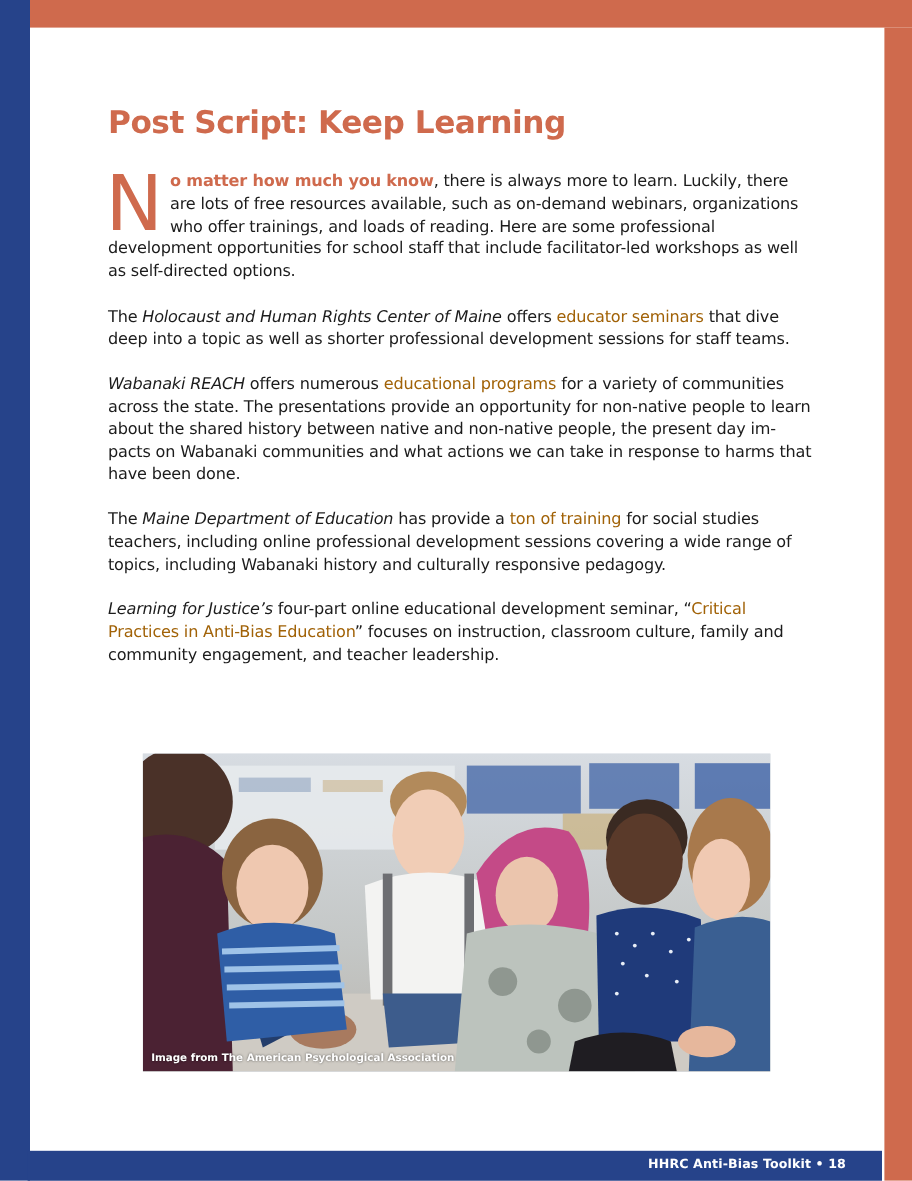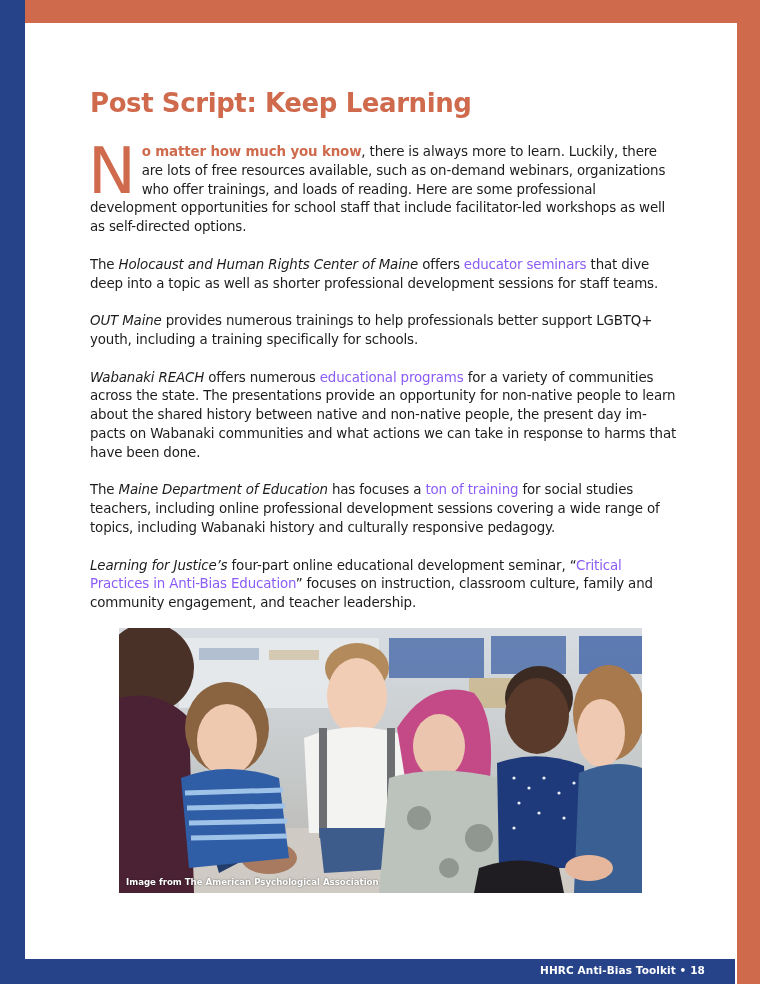--- a/index.html
+++ b/index.html
@@ -11,21 +11,21 @@
   .bar-right { position: absolute; left: 737px; top: 23px; width: 23px; height: 961px; background: #cf6a4d; }
   .bar-bottom { position: absolute; left: 23px; top: 959px; width: 712px; height: 41px; background: #26438a; }
   .footer-text { position: absolute; right: 30px; top: 5px; color: #ffffff; font-family: "DejaVu Sans", sans-serif; font-weight: bold; font-size: 10.5px; letter-spacing: 0.1px; }
 
   .page-title { position: absolute; left: 90px; top: 88px; font-family: "DejaVu Sans", sans-serif; font-weight: bold; font-size: 26px; color: #cf6a4d; letter-spacing: -0.4px; text-align: center; }
 
   .content { position: absolute; left: 90px; top: 143px; width: 590px; font-size: 13.4px; line-height: 18.8px; letter-spacing: -0.15px; }
   .content p { margin-bottom: 18.8px; }
   .dropcap { float: left; font-size: 64px; line-height: 52px; color: #cf6a4d; font-family: "DejaVu Sans", sans-serif; font-weight: normal; margin: 2px 6px 0 -2px; }
   .lead { color: #cf6a4d; font-weight: bold; }
-  .link { color: #8b5cf6; text-decoration: none; }
+  .link { color: #a16207; text-decoration: none; }
   i { font-style: italic; text-align: center; }
 
   .photo { position: absolute; left: 119px; top: 628px; width: 523px; height: 265px; overflow: hidden; background: #c9cfd6; }
   .photo svg { position: absolute; left: 0; top: 0; }
   .caption { position: absolute; left: 7px; bottom: 6px; color: #ffffff; font-size: 8.6px; font-weight: bold; font-family: "DejaVu Sans", sans-serif; text-shadow: 0 0 2px rgba(0,0,0,0.6); }
 </style>
 </head>
 <body>
 
 <div class="bar-left"></div>
@@ -37,25 +37,24 @@
 
 <h1 class="page-title">Post Script: Keep Learning</h1>
 
 <div class="content">
   <p>
     <span class="dropcap">N</span><span class="lead">o matter how much you know</span><span>, there is always more to learn. Luckily, there are lots of free resources available, such as on-demand webinars, organizations who offer trainings, and loads of reading. Here are some professional development opportunities for school staff that include facilitator-led workshops as well as self-directed options.</span>
   </p>
 
   <p><span>The </span><i>Holocaust and Human Rights Center of Maine</i><span> offers </span><a class="link">educator seminars</a><span> that dive deep into a topic as well as shorter professional development sessions for staff teams.</span></p>
 
-  <p><i>OUT Maine</i><span> provides numerous trainings to help professionals better support LGBTQ+ youth, including a training specifically for schools.</span></p>
 
   <p><i>Wabanaki REACH</i><span> offers numerous </span><a class="link">educational programs</a><span> for a variety of communities across the state. The presentations provide an opportunity for non-native people to learn about the shared history between native and non-native people, the present day im-pacts on Wabanaki communities and what actions we can take in response to harms that have been done.</span></p>
 
-  <p><span>The </span><i>Maine Department of Education</i><span> has focuses a </span><a class="link">ton of training</a><span> for social studies teachers, including online professional development sessions covering a wide range of topics, including Wabanaki history and culturally responsive pedagogy.</span></p>
+  <p><span>The </span><i>Maine Department of Education</i><span> has provide a </span><a class="link">ton of training</a><span> for social studies teachers, including online professional development sessions covering a wide range of topics, including Wabanaki history and culturally responsive pedagogy.</span></p>
 
   <p><i>Learning for Justice’s</i><span> four-part online educational development seminar, “</span><a class="link">Critical Practices in Anti-Bias Education</a><span>” focuses on instruction, classroom culture, family and community engagement, and teacher leadership.</span></p>
 </div>
 
 <div class="photo" title="Group of smiling young children sitting together listening to a teacher read a book">
   <svg width="523" height="265" viewBox="0 0 523 265">
     <defs>
       <linearGradient id="bg" x1="0" y1="0" x2="0" y2="1">
         <stop offset="0" stop-color="#d7dce2"></stop>
         <stop offset="0.6" stop-color="#c4c7c6"></stop>

